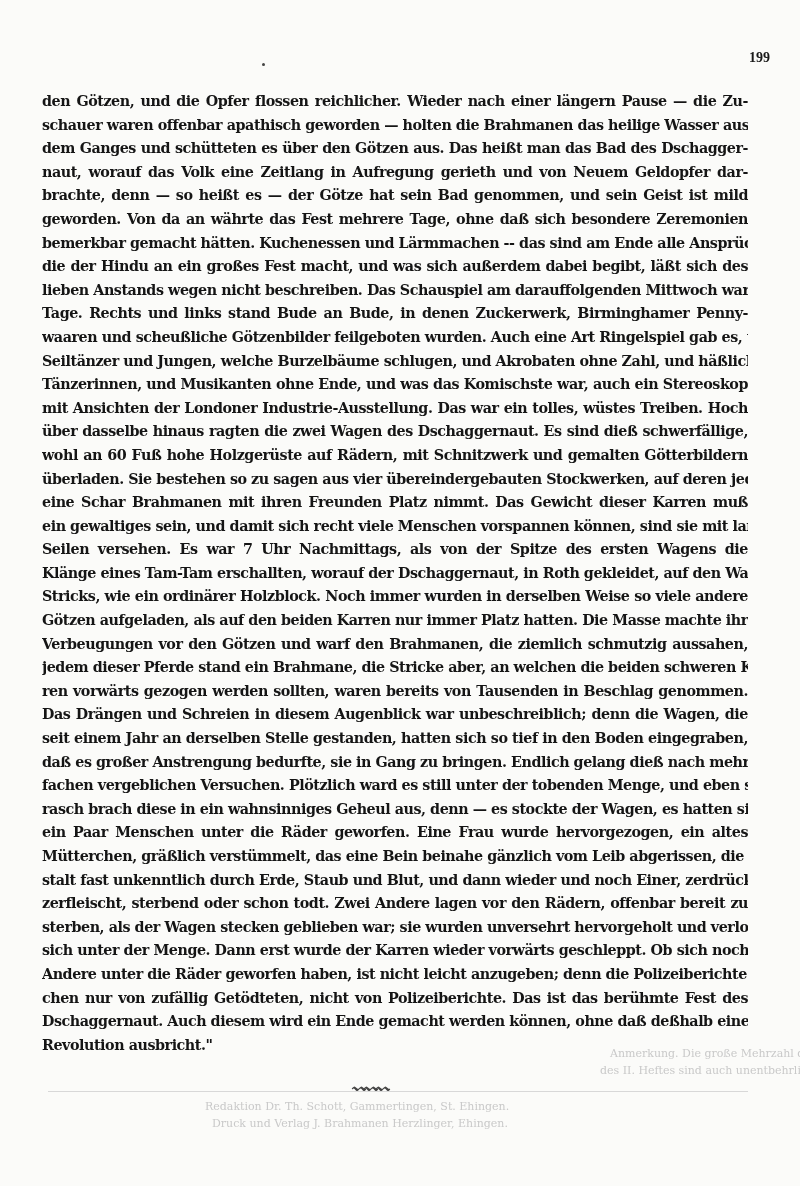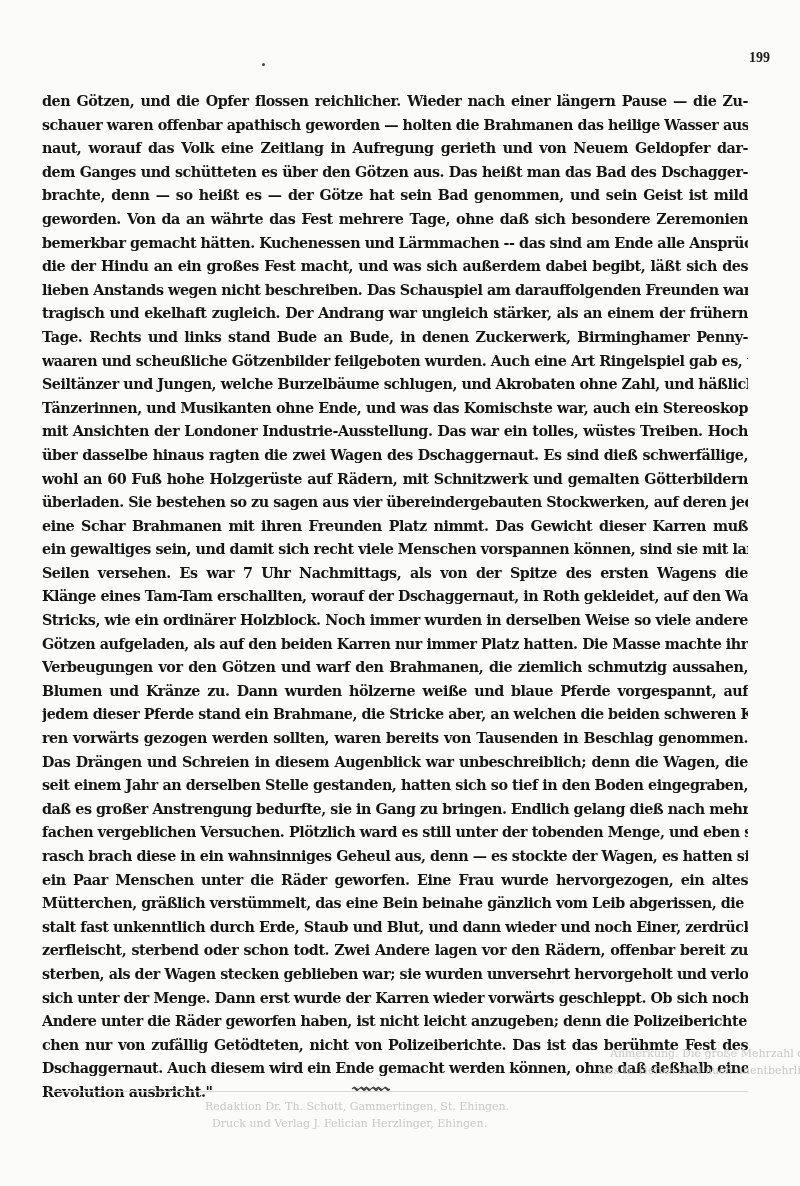--- a/index.html
+++ b/index.html
@@ -43,44 +43,42 @@
 </style>
 </head>
 <body>
 
 <div class="page-dot"></div>
 <div class="page-number">199</div>
 
 <div class="text-block" id="text-block">
     <div class="line">den Götzen, und die Opfer flossen reichlicher. Wieder nach einer längern Pause — die Zu-</div>
     <div class="line">schauer waren offenbar apathisch geworden — holten die Brahmanen das heilige Wasser aus</div>
+    <div class="line">dem Ganges und schütteten es über den Götzen aus. Das heißt man das Bad des Dschagger-</div>
     <div class="line">naut, worauf das Volk eine Zeitlang in Aufregung gerieth und von Neuem Geldopfer dar-</div>
-    <div class="line">dem Ganges und schütteten es über den Götzen aus. Das heißt man das Bad des Dschagger-</div>
     <div class="line">brachte, denn — so heißt es — der Götze hat sein Bad genommen, und sein Geist ist mild</div>
     <div class="line">geworden. Von da an währte das Fest mehrere Tage, ohne daß sich besondere Zeremonien</div>
     <div class="line">bemerkbar gemacht hätten. Kuchenessen und Lärmmachen -- das sind am Ende alle Ansprüche,</div>
     <div class="line">die der Hindu an ein großes Fest macht, und was sich außerdem dabei begibt, läßt sich des</div>
-    <div class="line">lieben Anstands wegen nicht beschreiben. Das Schauspiel am darauffolgenden Freunden war</div>
-    <div class="line">tragisch und ekelhaft zugleich. Der Andrang war ungleich stärker, als an einem der frühern</div>
+    <div class="line">lieben Anstands wegen nicht beschreiben. Das Schauspiel am darauffolgenden Mittwoch war</div>
     <div class="line">Tage. Rechts und links stand Bude an Bude, in denen Zuckerwerk, Birminghamer Penny-</div>
     <div class="line">waaren und scheußliche Götzenbilder feilgeboten wurden. Auch eine Art Ringelspiel gab es, und</div>
     <div class="line">Seiltänzer und Jungen, welche Burzelbäume schlugen, und Akrobaten ohne Zahl, und häßliche</div>
     <div class="line">Tänzerinnen, und Musikanten ohne Ende, und was das Komischste war, auch ein Stereoskop</div>
     <div class="line">mit Ansichten der Londoner Industrie-Ausstellung. Das war ein tolles, wüstes Treiben. Hoch</div>
     <div class="line">über dasselbe hinaus ragten die zwei Wagen des Dschaggernaut. Es sind dieß schwerfällige,</div>
     <div class="line">wohl an 60 Fuß hohe Holzgerüste auf Rädern, mit Schnitzwerk und gemalten Götterbildern</div>
     <div class="line">überladen. Sie bestehen so zu sagen aus vier übereindergebauten Stockwerken, auf deren jedem</div>
     <div class="line">eine Schar Brahmanen mit ihren Freunden Platz nimmt. Das Gewicht dieser Karren muß</div>
     <div class="line">ein gewaltiges sein, und damit sich recht viele Menschen vorspannen können, sind sie mit langen</div>
     <div class="line">Seilen versehen. Es war 7 Uhr Nachmittags, als von der Spitze des ersten Wagens die</div>
     <div class="line">Klänge eines Tam-Tam erschallten, worauf der Dschaggernaut, in Roth gekleidet, auf den Wa-</div>
     <div class="line">Stricks, wie ein ordinärer Holzblock. Noch immer wurden in derselben Weise so viele andere</div>
     <div class="line">Götzen aufgeladen, als auf den beiden Karren nur immer Platz hatten. Die Masse machte ihre</div>
     <div class="line">Verbeugungen vor den Götzen und warf den Brahmanen, die ziemlich schmutzig aussahen,</div>
-    <div class="line">Blumen und Kränze zu. Dann wurden hölzerne weiße und blaue Pferde vorgespannt, auf</div>
     <div class="line">jedem dieser Pferde stand ein Brahmane, die Stricke aber, an welchen die beiden schweren Kar-</div>
     <div class="line">ren vorwärts gezogen werden sollten, waren bereits von Tausenden in Beschlag genommen.</div>
     <div class="line">Das Drängen und Schreien in diesem Augenblick war unbeschreiblich; denn die Wagen, die</div>
     <div class="line">seit einem Jahr an derselben Stelle gestanden, hatten sich so tief in den Boden eingegraben,</div>
     <div class="line">daß es großer Anstrengung bedurfte, sie in Gang zu bringen. Endlich gelang dieß nach mehr-</div>
     <div class="line">fachen vergeblichen Versuchen. Plötzlich ward es still unter der tobenden Menge, und eben so</div>
     <div class="line">rasch brach diese in ein wahnsinniges Geheul aus, denn — es stockte der Wagen, es hatten sich</div>
     <div class="line">ein Paar Menschen unter die Räder geworfen. Eine Frau wurde hervorgezogen, ein altes</div>
     <div class="line">Mütterchen, gräßlich verstümmelt, das eine Bein beinahe gänzlich vom Leib abgerissen, die Ge-</div>
     <div class="line">stalt fast unkenntlich durch Erde, Staub und Blut, und dann wieder und noch Einer, zerdrückt,</div>
@@ -93,13 +91,13 @@
     <div class="line last">Revolution ausbricht."</div>
   </div>
 
 <div class="bleed" style="left:610px; top:1047px;">Anmerkung. Die große Mehrzahl der Leser ...</div>
 <div class="bleed" style="left:600px; top:1064px;">des II. Heftes sind auch unentbehrlich gefragt.</div>
 
 <div class="ornament">〰〰〰</div>
 <div class="rule"></div>
 
 <div class="bleed" style="left:205px; top:1100px;text-align:right;">Redaktion Dr. Th. Schott, Gammertingen, St. Ehingen.</div>
-<div class="bleed" style="left:212px; top:1117px;">Druck und Verlag J. Felician Herzlinger, Ehingen.</div>
+<div class="bleed" style="left:212px; top:1117px;">Druck und Verlag J. Brahmanen Herzlinger, Ehingen.</div>
 
 </body></html>

